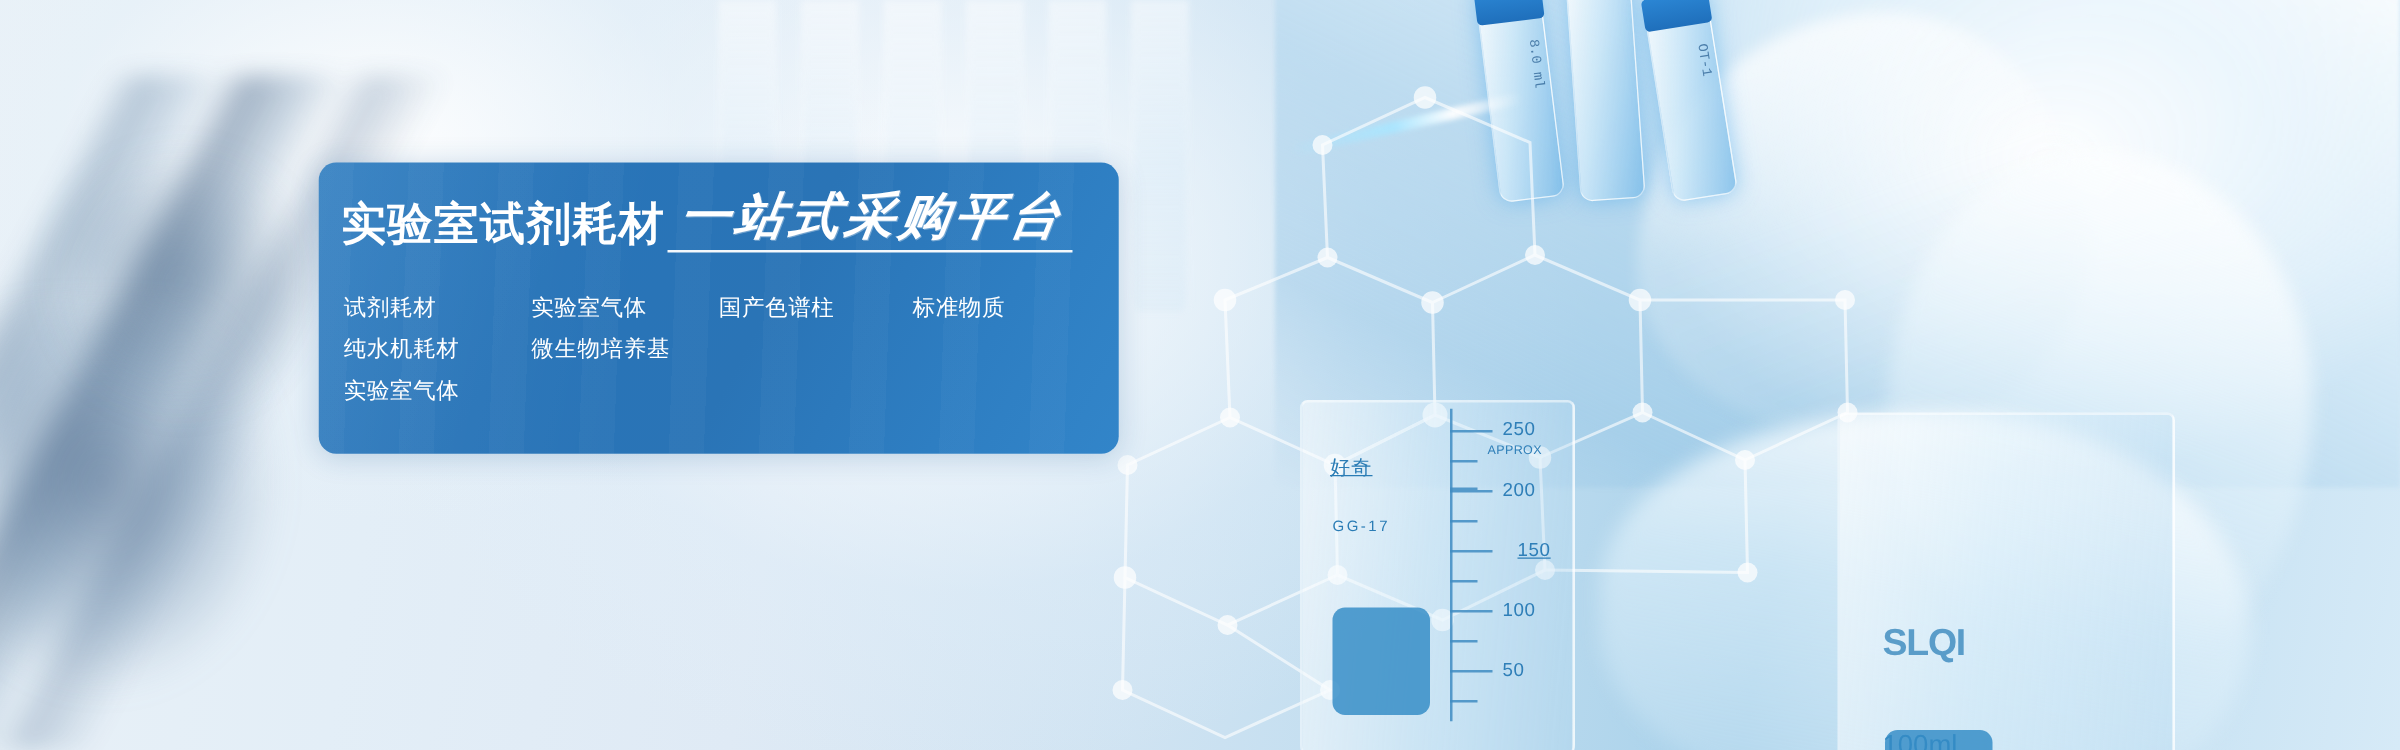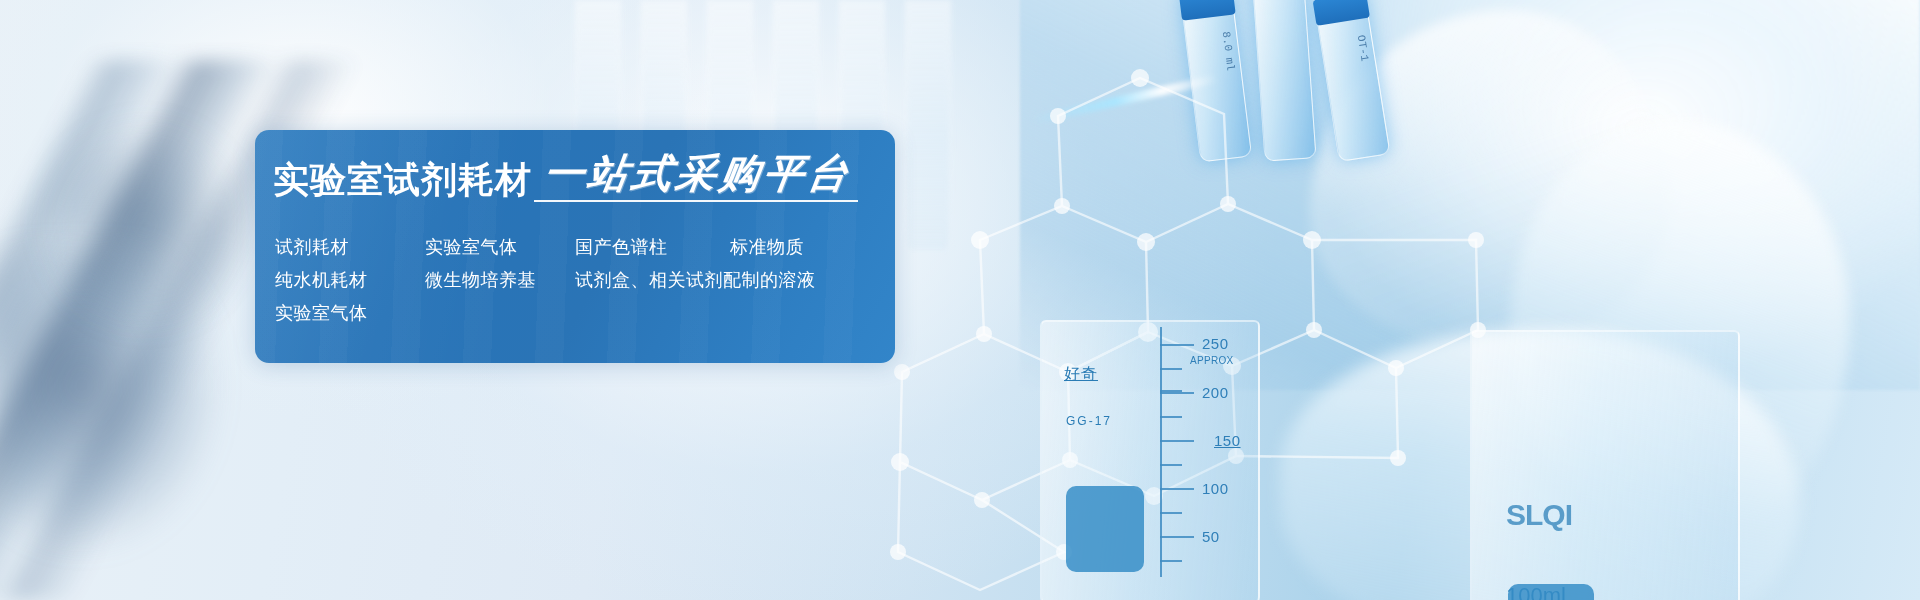--- a/index.html
+++ b/index.html
@@ -354,21 +354,20 @@
     <div class="cat-list">
       <div class="cat-row">
         <span class="cat-item c1">试剂耗材</span>
         <span class="cat-item c2">实验室气体</span>
         <span class="cat-item c3">国产色谱柱</span>
         <span class="cat-item c4">标准物质</span>
       </div>
       <div class="cat-row">
         <span class="cat-item c1">纯水机耗材</span>
         <span class="cat-item c2">微生物培养基</span>
-        <span class="cat-item wide">试剂盒、相关试剂配制的溶液</span>
       </div>
       <div class="cat-row">
         <span class="cat-item c1">实验室气体</span>
       </div>
     </div>
   </div>
 
 </div>
 
 </body></html>

